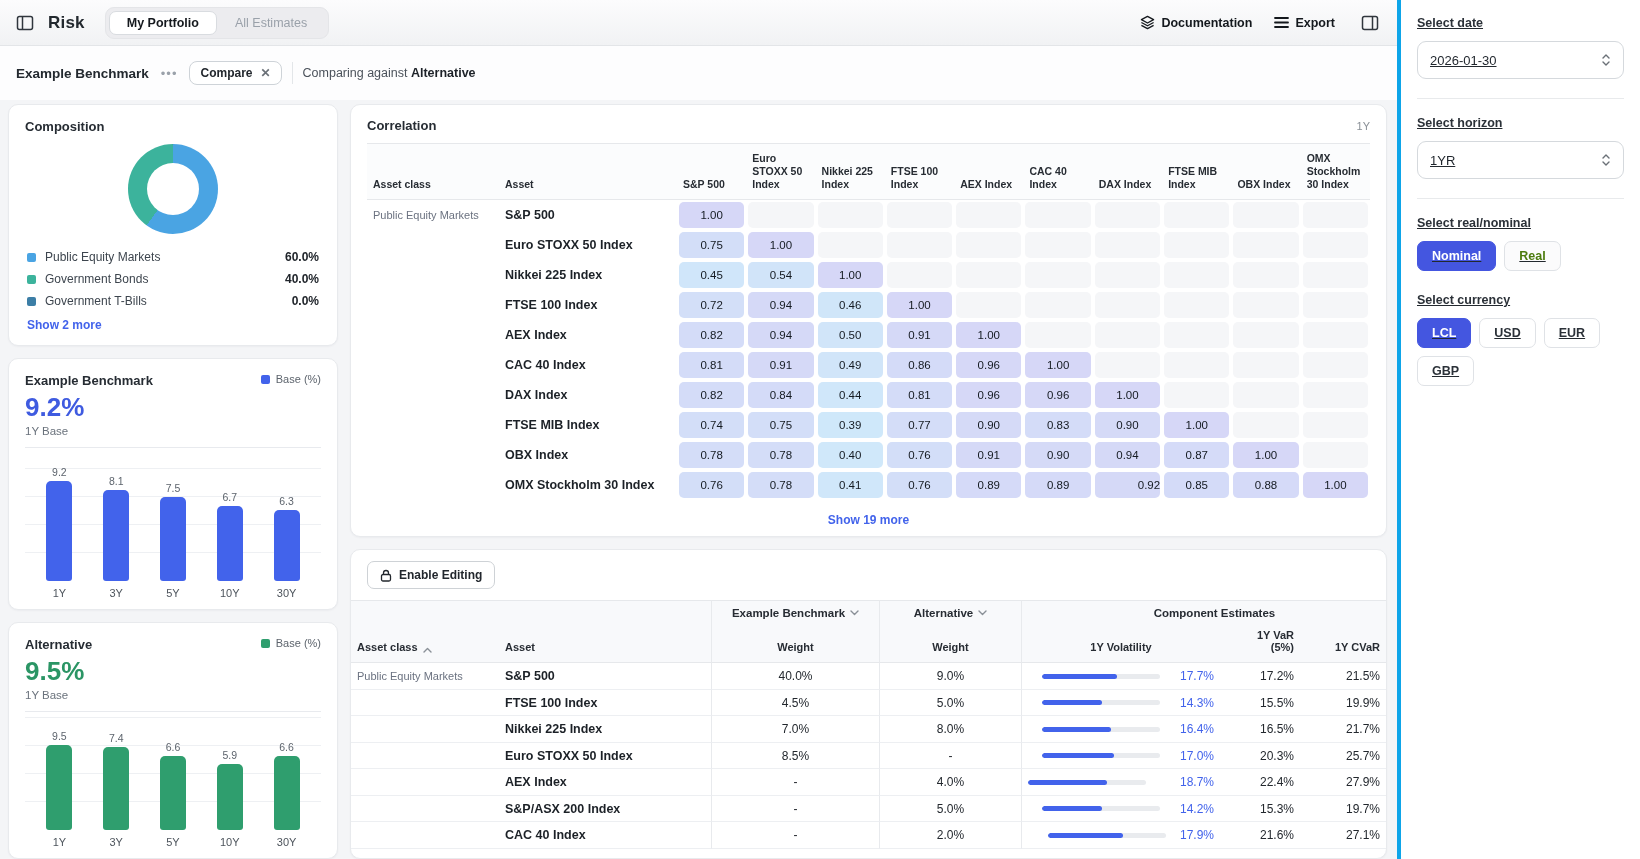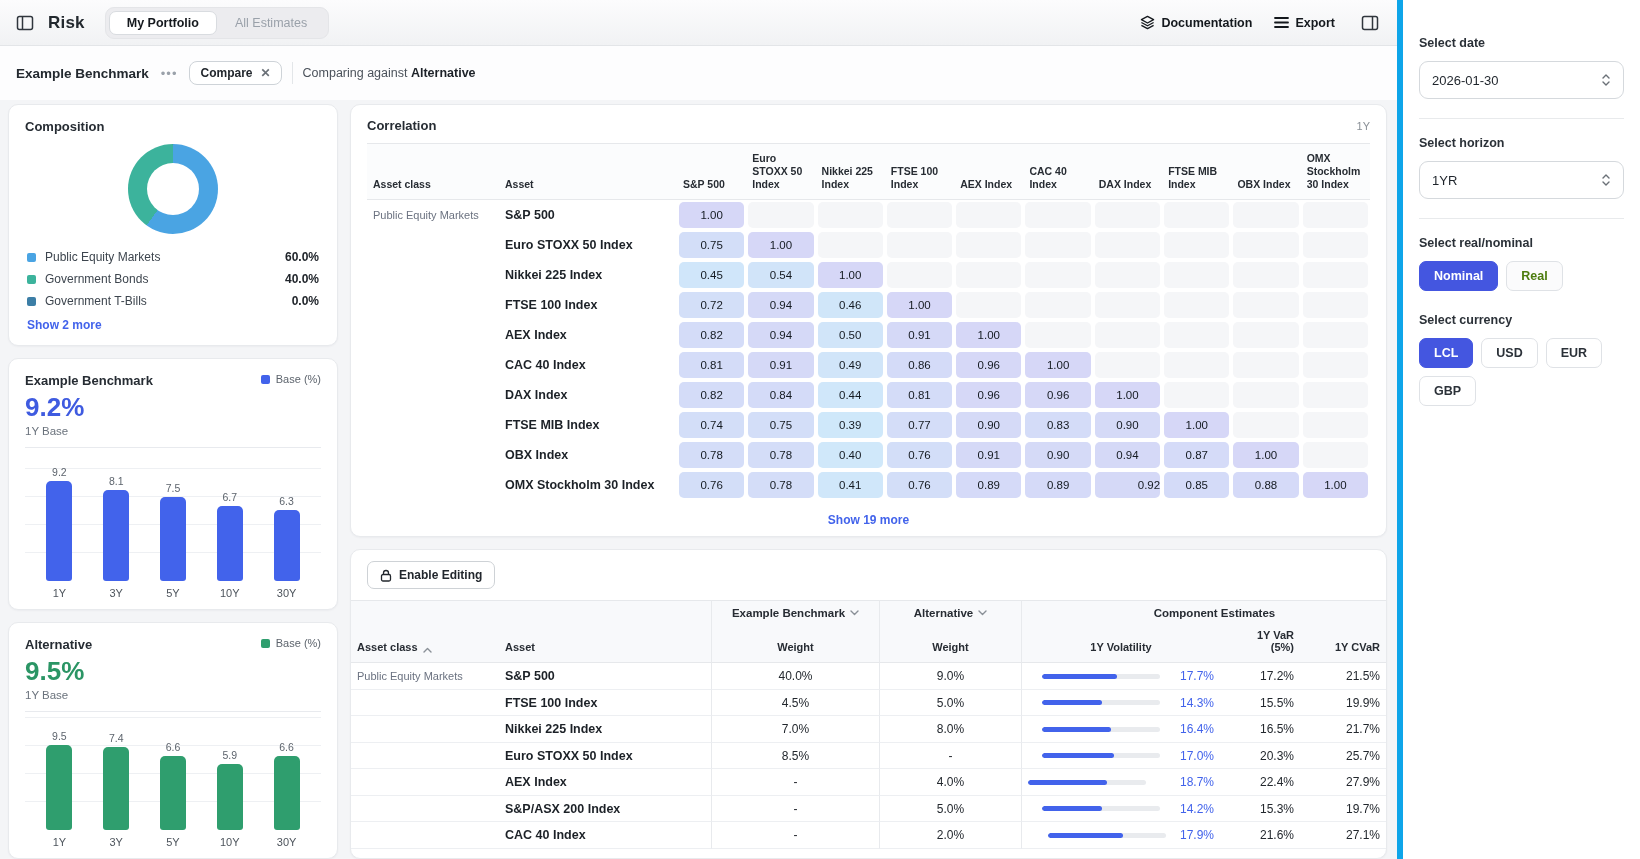--- a/index.html
+++ b/index.html
@@ -101,21 +101,21 @@
   .wt-class { font-size:11px; color:#6b7280; }
   .wt-asset { font-weight:700; font-size:12.5px; color:#1c2127; }
   .wt-center { justify-content:center; }
   .wt-right { justify-content:flex-end; }
   .vol-track { width:118px; height:5px; background:#e9ebee; border-radius:3px; overflow:hidden; }
   .vol-fill { height:100%; border-radius:3px; background:#4263eb; }
   .vol-pct { color:#4263eb; width:44px; text-align:right; }
   .chev { color:#8a9097; display:flex; }
 
   
-  .sidebar { width:243px; flex:0 0 243px; background:#fff; border-left:6px solid #0ea5e9; padding:36px 16px; overflow:hidden; }
+  .sidebar { width:243px; flex:0 0 243px; background:#fff; border-left:4px solid #0ea5e9; padding:16px 16px; overflow:hidden;text-decoration:underline; }
   .sb-label { font-size:12.5px; font-weight:700; color:#2b3138; margin-bottom:11px; }
   .sb-select { display:flex; align-items:center; justify-content:space-between; border:1px solid #d5d9dd; border-radius:9px;
                height:38px; padding:0 12px; font-size:13px; color:#1e242b; cursor:pointer; background:#fff; width:100%;
                font-family:inherit; }
   .sb-divider { border:none; border-top:1px solid #e8eaec; margin:19px 0 17px; }
   .seg-row { display:flex; gap:8px; margin-bottom:22px; flex-wrap:wrap; }
   .seg-btn { border:1px solid #dfe2e6; background:#fff; color:#2b3138; font-family:inherit; font-size:12.5px; font-weight:700;
              border-radius:7px; padding:7px 14px; cursor:pointer; }
   .seg-btn.active { background:#4456e0; border-color:#4456e0; color:#fff; }
   .seg-btn.muted { color:#4d7c0f; background:#fbfbfc; }

